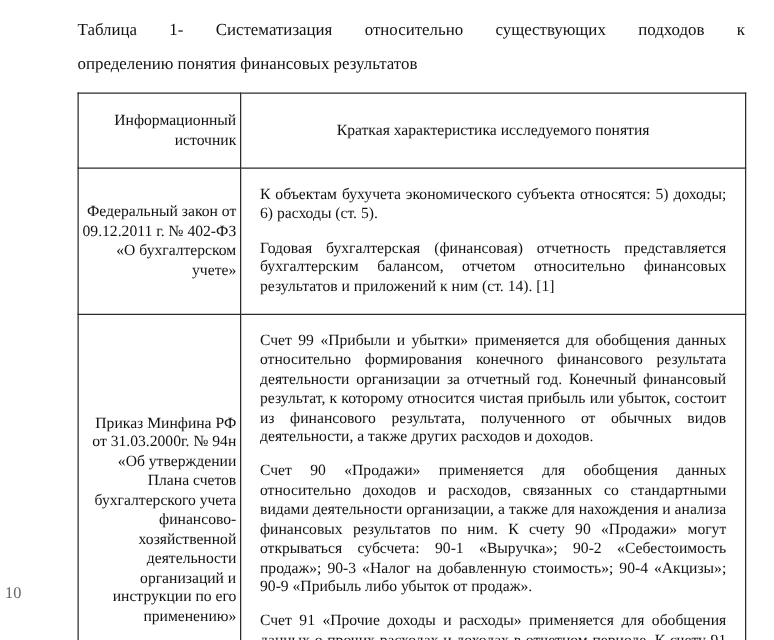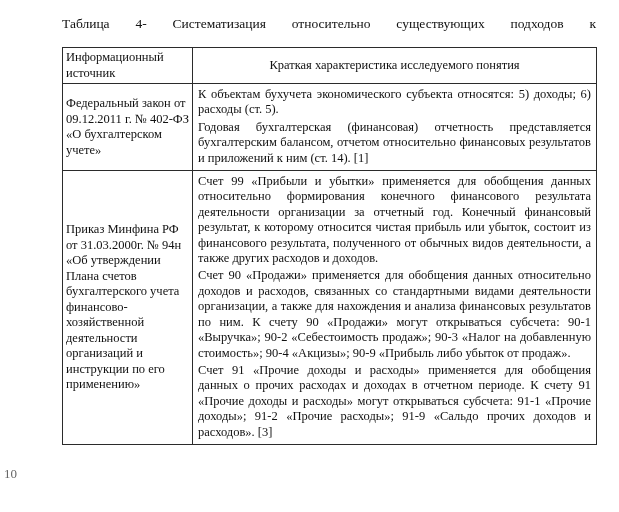--- a/index.html
+++ b/index.html
@@ -38,56 +38,57 @@
   }
   table.def-table th,
   table.def-table td {
     border: 1px solid #2b2b2b;
     font-size: 12.5px;
     font-weight: normal;
     vertical-align: middle;
   }
   th.col-source, td.cell-source {
     width: 130px;
-    text-align: left;
-    padding: 2px 3px;
+    text-align: right;
+    padding: 14px 3px;
     line-height: 15.5px;
   }
   th.col-desc {
     width: 404px;
     text-align: center;
     padding: 2px 4px;
     line-height: 15.5px;
   }
   td.cell-desc {
     text-align: justify;
     vertical-align: top;
     padding: 1px 3px 2px 3px;
     line-height: 15.4px;
   }
   td.cell-desc p {
-    margin: 2px;
+    margin: 12px;
   }
   .page-number {
     position: absolute;
     left: 4px;
     width: 619px;
     top: 466px;
     text-align: left;
     font-size: 13px;
     color: #666666;
   }
 </style>
 </head>
 <body>
 
 <div class="page">
 
   <div class="doc-title">
-    <div class="title-line1">Таблица 4- Систематизация относительно существующих подходов к</div>
+    <div class="title-line1">Таблица 1- Систематизация относительно существующих подходов к</div>
+    <div class="title-line2">определению понятия финансовых результатов</div>
   </div>
 
   <table class="def-table">
     <thead>
       <tr>
         <th class="col-source">Информационный источник</th>
         <th class="col-desc">Краткая характеристика исследуемого понятия</th>
       </tr>
     </thead>
     <tbody>

